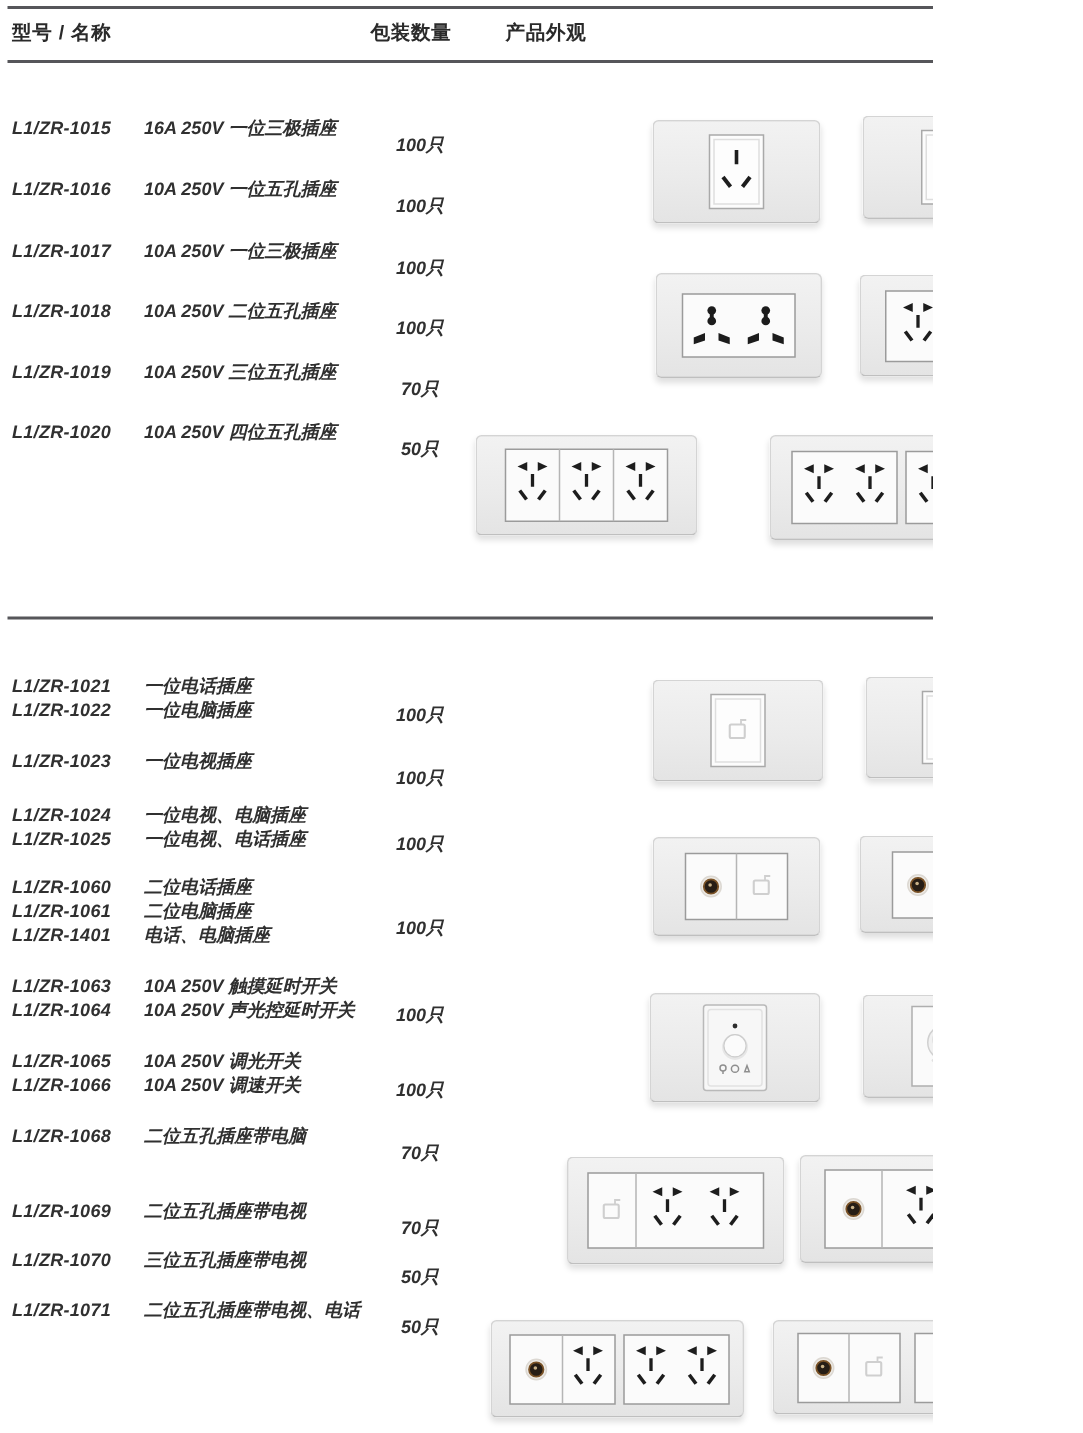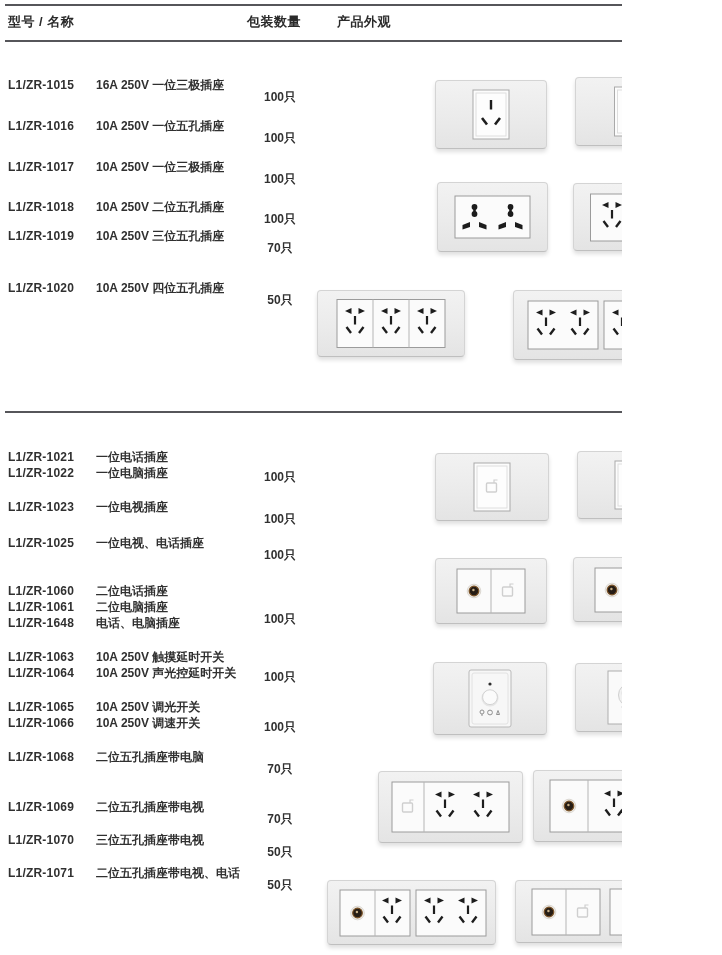--- a/index.html
+++ b/index.html
@@ -9,21 +9,21 @@
   }
   .rule{position:absolute;left:5px;width:712px;height:2px;background:#56565a;}
   .rule.top{top:4px;}
   .rule.under-header{top:40px;}
   .rule.section-divider{top:411px;}
   .header-row span{position:absolute;top:13px;font-size:13px;font-weight:bold;color:#2a2a2a;letter-spacing:.5px;}
   .h-model{left:8px;}
   .h-qty{left:247px;}
   .h-look{left:337px;}
 
-  .grp{position:absolute;left:8px;width:302px;}
+  .grp{position:absolute;left:8px;width:302px;font-style:italic;}
   .ln{height:16px;line-height:16px;display:flex;white-space:nowrap;}
   .model{width:88px;font-size:12px;font-weight:bold;color:#303030;letter-spacing:.2px;flex:none;}
   .pname{font-size:12px;font-weight:bold;color:#303030;}
   .qty{position:absolute;left:232px;top:50%;transform:translateY(-50%);width:80px;
        text-align:center;font-size:12px;font-weight:bold;color:#303030;margin-top:12px;}
 
   .plate{
     position:absolute;border-radius:4px;
     background:linear-gradient(180deg,#f2f2f2 0%,#ebebeb 55%,#e4e4e4 100%);
     border:1px solid #d4d4d4;border-bottom-color:#bfbfbf;
@@ -120,21 +120,21 @@
       </div>
     <span class="qty">100只</span>
   </div>
   <div class="grp" style="top:199px">
     <div class="ln">
         <span class="model">L1/ZR-1018</span>
         <span class="pname">10A 250V 二位五孔插座</span>
       </div>
     <span class="qty">100只</span>
   </div>
-  <div class="grp" style="top:228px">
+  <div class="grp" style="top:240px">
     <div class="ln">
         <span class="model">L1/ZR-1019</span>
         <span class="pname">10A 250V 三位五孔插座</span>
       </div>
     <span class="qty">70只</span>
   </div>
   <div class="grp" style="top:280px">
     <div class="ln">
         <span class="model">L1/ZR-1020</span>
         <span class="pname">10A 250V 四位五孔插座</span>
@@ -155,36 +155,40 @@
   </div>
   <div class="grp" style="top:499px">
     <div class="ln">
         <span class="model">L1/ZR-1023</span>
         <span class="pname">一位电视插座</span>
       </div>
     <span class="qty">100只</span>
   </div>
   <div class="grp" style="top:535px">
     <div class="ln">
+        <span class="model">L1/ZR-1024</span>
+        <span class="pname">一位电视、电脑插座</span>
+      </div>
+    <div class="ln">
         <span class="model">L1/ZR-1025</span>
         <span class="pname">一位电视、电话插座</span>
       </div>
     <span class="qty">100只</span>
   </div>
   <div class="grp" style="top:583px">
     <div class="ln">
         <span class="model">L1/ZR-1060</span>
         <span class="pname">二位电话插座</span>
       </div>
     <div class="ln">
         <span class="model">L1/ZR-1061</span>
         <span class="pname">二位电脑插座</span>
       </div>
     <div class="ln">
-        <span class="model">L1/ZR-1648</span>
+        <span class="model">L1/ZR-1401</span>
         <span class="pname">电话、电脑插座</span>
       </div>
     <span class="qty">100只</span>
   </div>
   <div class="grp" style="top:649px">
     <div class="ln">
         <span class="model">L1/ZR-1063</span>
         <span class="pname">10A 250V 触摸延时开关</span>
       </div>
     <div class="ln">

